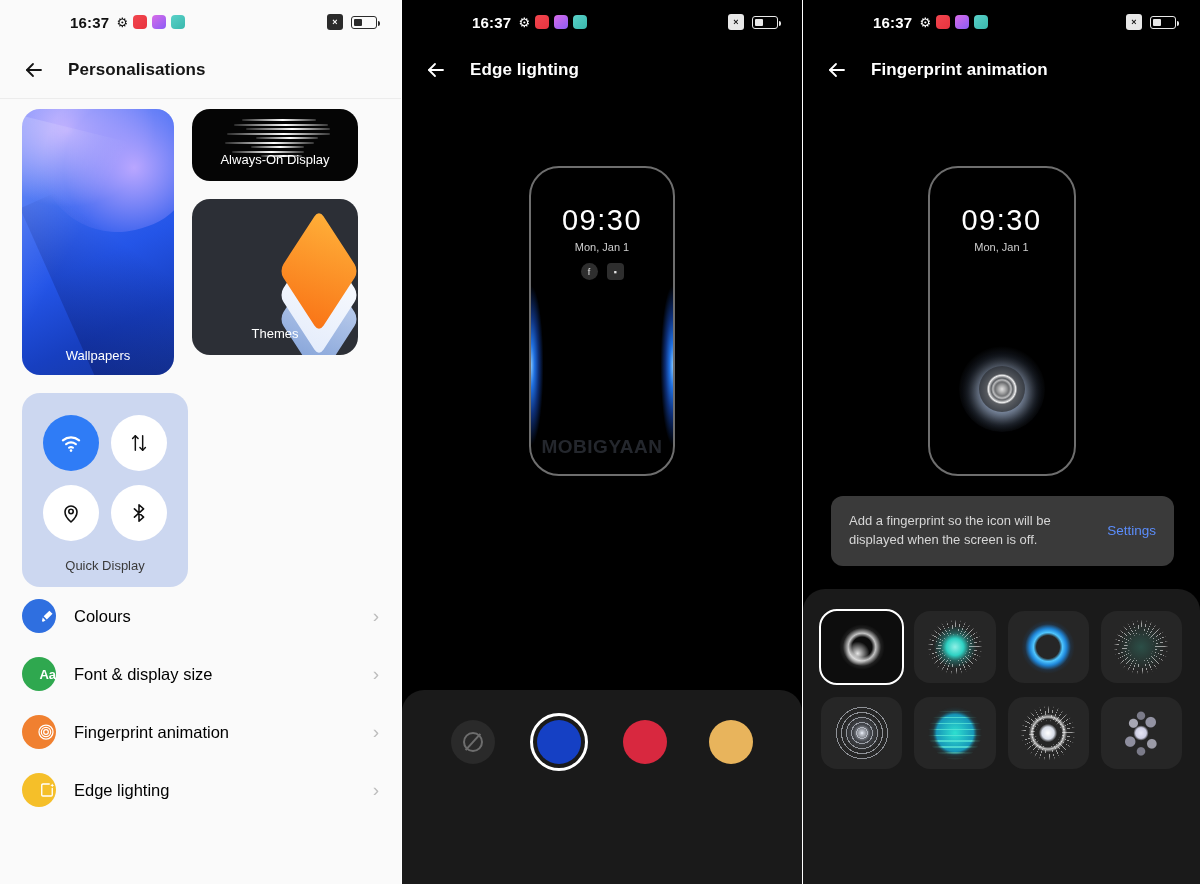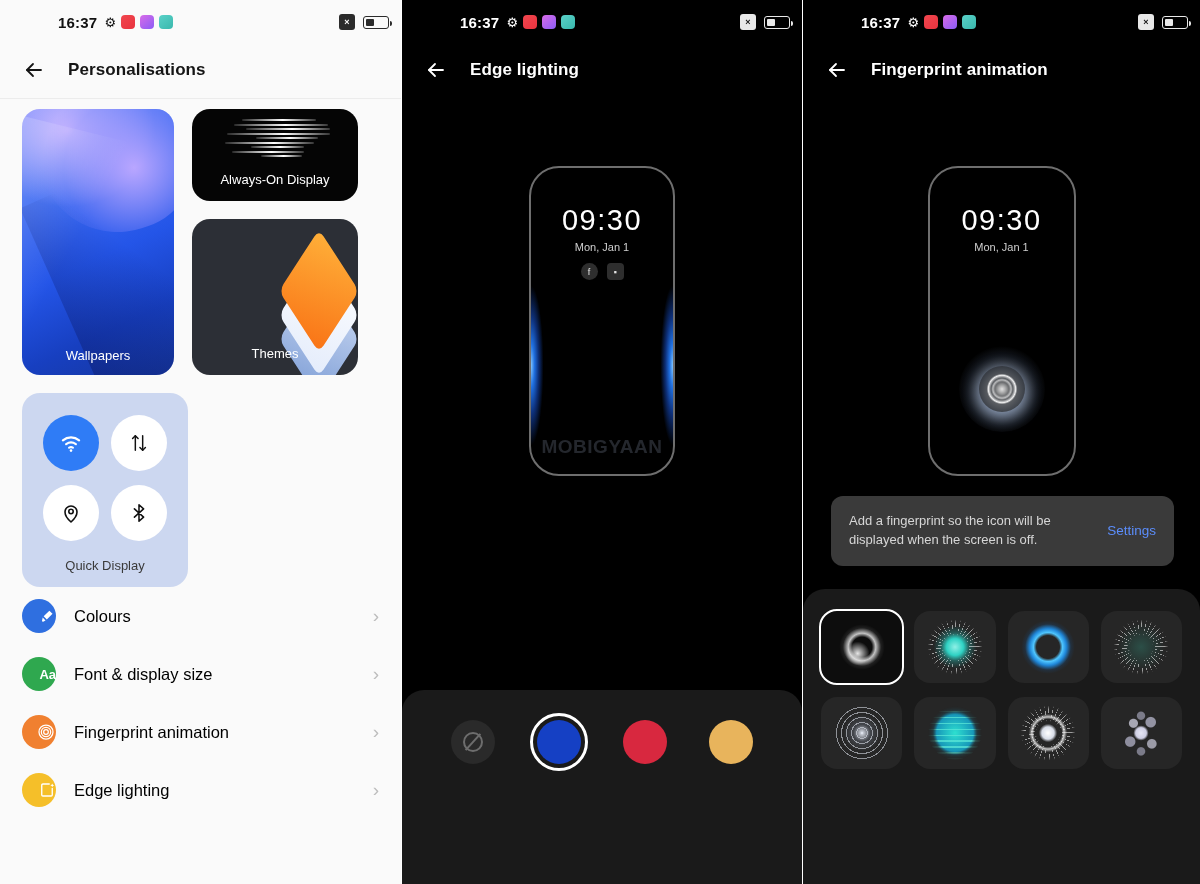--- a/index.html
+++ b/index.html
@@ -15,21 +15,21 @@
   .panel { position: relative; height: 884px; overflow: hidden; }
   .panel.light { width: 401px; background: #fafafa; }
   .divider { width: 1px; height: 884px; background: #ffffff; }
   .panel.dark { background: #000; }
   .panel.mid { width: 400px; }
   .panel.right { width: 397px; }
 
   
   .statusbar {
     height: 44px; display: flex; align-items: center;
-    padding: 0 12px; position: relative;
+    padding: 0 24px; position: relative;
   }
   .sb-left { display: flex; align-items: center; gap: 7px; margin-left: 46px; }
   .sb-time { font-size: 15px; font-weight: 600; letter-spacing: .2px; }
   .light .sb-time { color: #111; }
   .dark .sb-time { color: #fff; }
   .sb-icons { display: flex; align-items: center; gap: 5px; }
   .gear-glyph { font-size: 13px; line-height: 1; }
   .light .gear-glyph { color: #111; }
   .dark .gear-glyph { color: #fff; }
   .appchip { width: 14px; height: 14px; border-radius: 4px; display:block; }
@@ -96,21 +96,21 @@
     background: linear-gradient(105deg, rgba(255,255,255,.18) 0%, rgba(255,255,255,0) 36%);
     transform: rotate(14deg);
   }
   .wallpapers-card .fold2 {
     position: absolute; width: 160px; height: 250px; right: -50px; bottom: -40px;
     background: linear-gradient(60deg, rgba(10,24,100,.55) 0%, rgba(10,24,100,0) 60%);
     transform: rotate(-24deg);
   }
   .wallpapers-card .card-label { color: #fff; }
 
-  .aod-card { height: 92px; background: #050505; }
+  .aod-card { height: 72px; background: #050505; }
   .aod-lines { position: absolute; top: 10px; left: 28px; right: 18px; }
   .aod-lines i {
     display: block; height: 2px; margin-bottom: 2.5px; border-radius: 1px;
     background: linear-gradient(90deg, rgba(255,255,255,.15), #ffffff 55%, rgba(255,255,255,.2));
   }
   .aod-card .card-label { color: #fff; bottom: 14px; }
 
   .themes-card { height: 156px; background: #2c2f36; }
   .themes-stack { position: absolute; left: 50%; top: 44px; transform: translateX(-50%); }
   .layer { width: 88px; height: 52px; position: absolute; left: 0;

